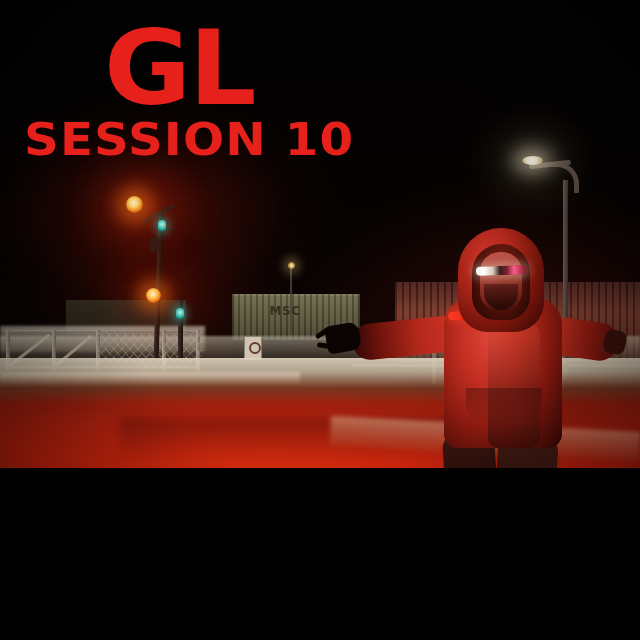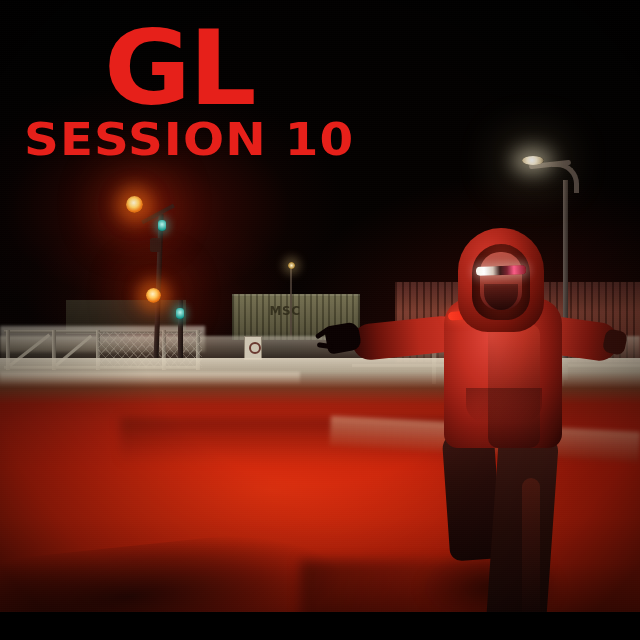--- a/index.html
+++ b/index.html
@@ -8,21 +8,21 @@
     background: #000;
   }
   body {
     font-family: "Liberation Sans", sans-serif;
   }
 
   
   #cover {
     position: relative;
     width: 640px;
-    height: 612px;
+    height: 468px;
     overflow: hidden;
     background: #050302;
     user-select: none;
   }
 
   
   .layer { position: absolute; }
 
   
   #sky {

